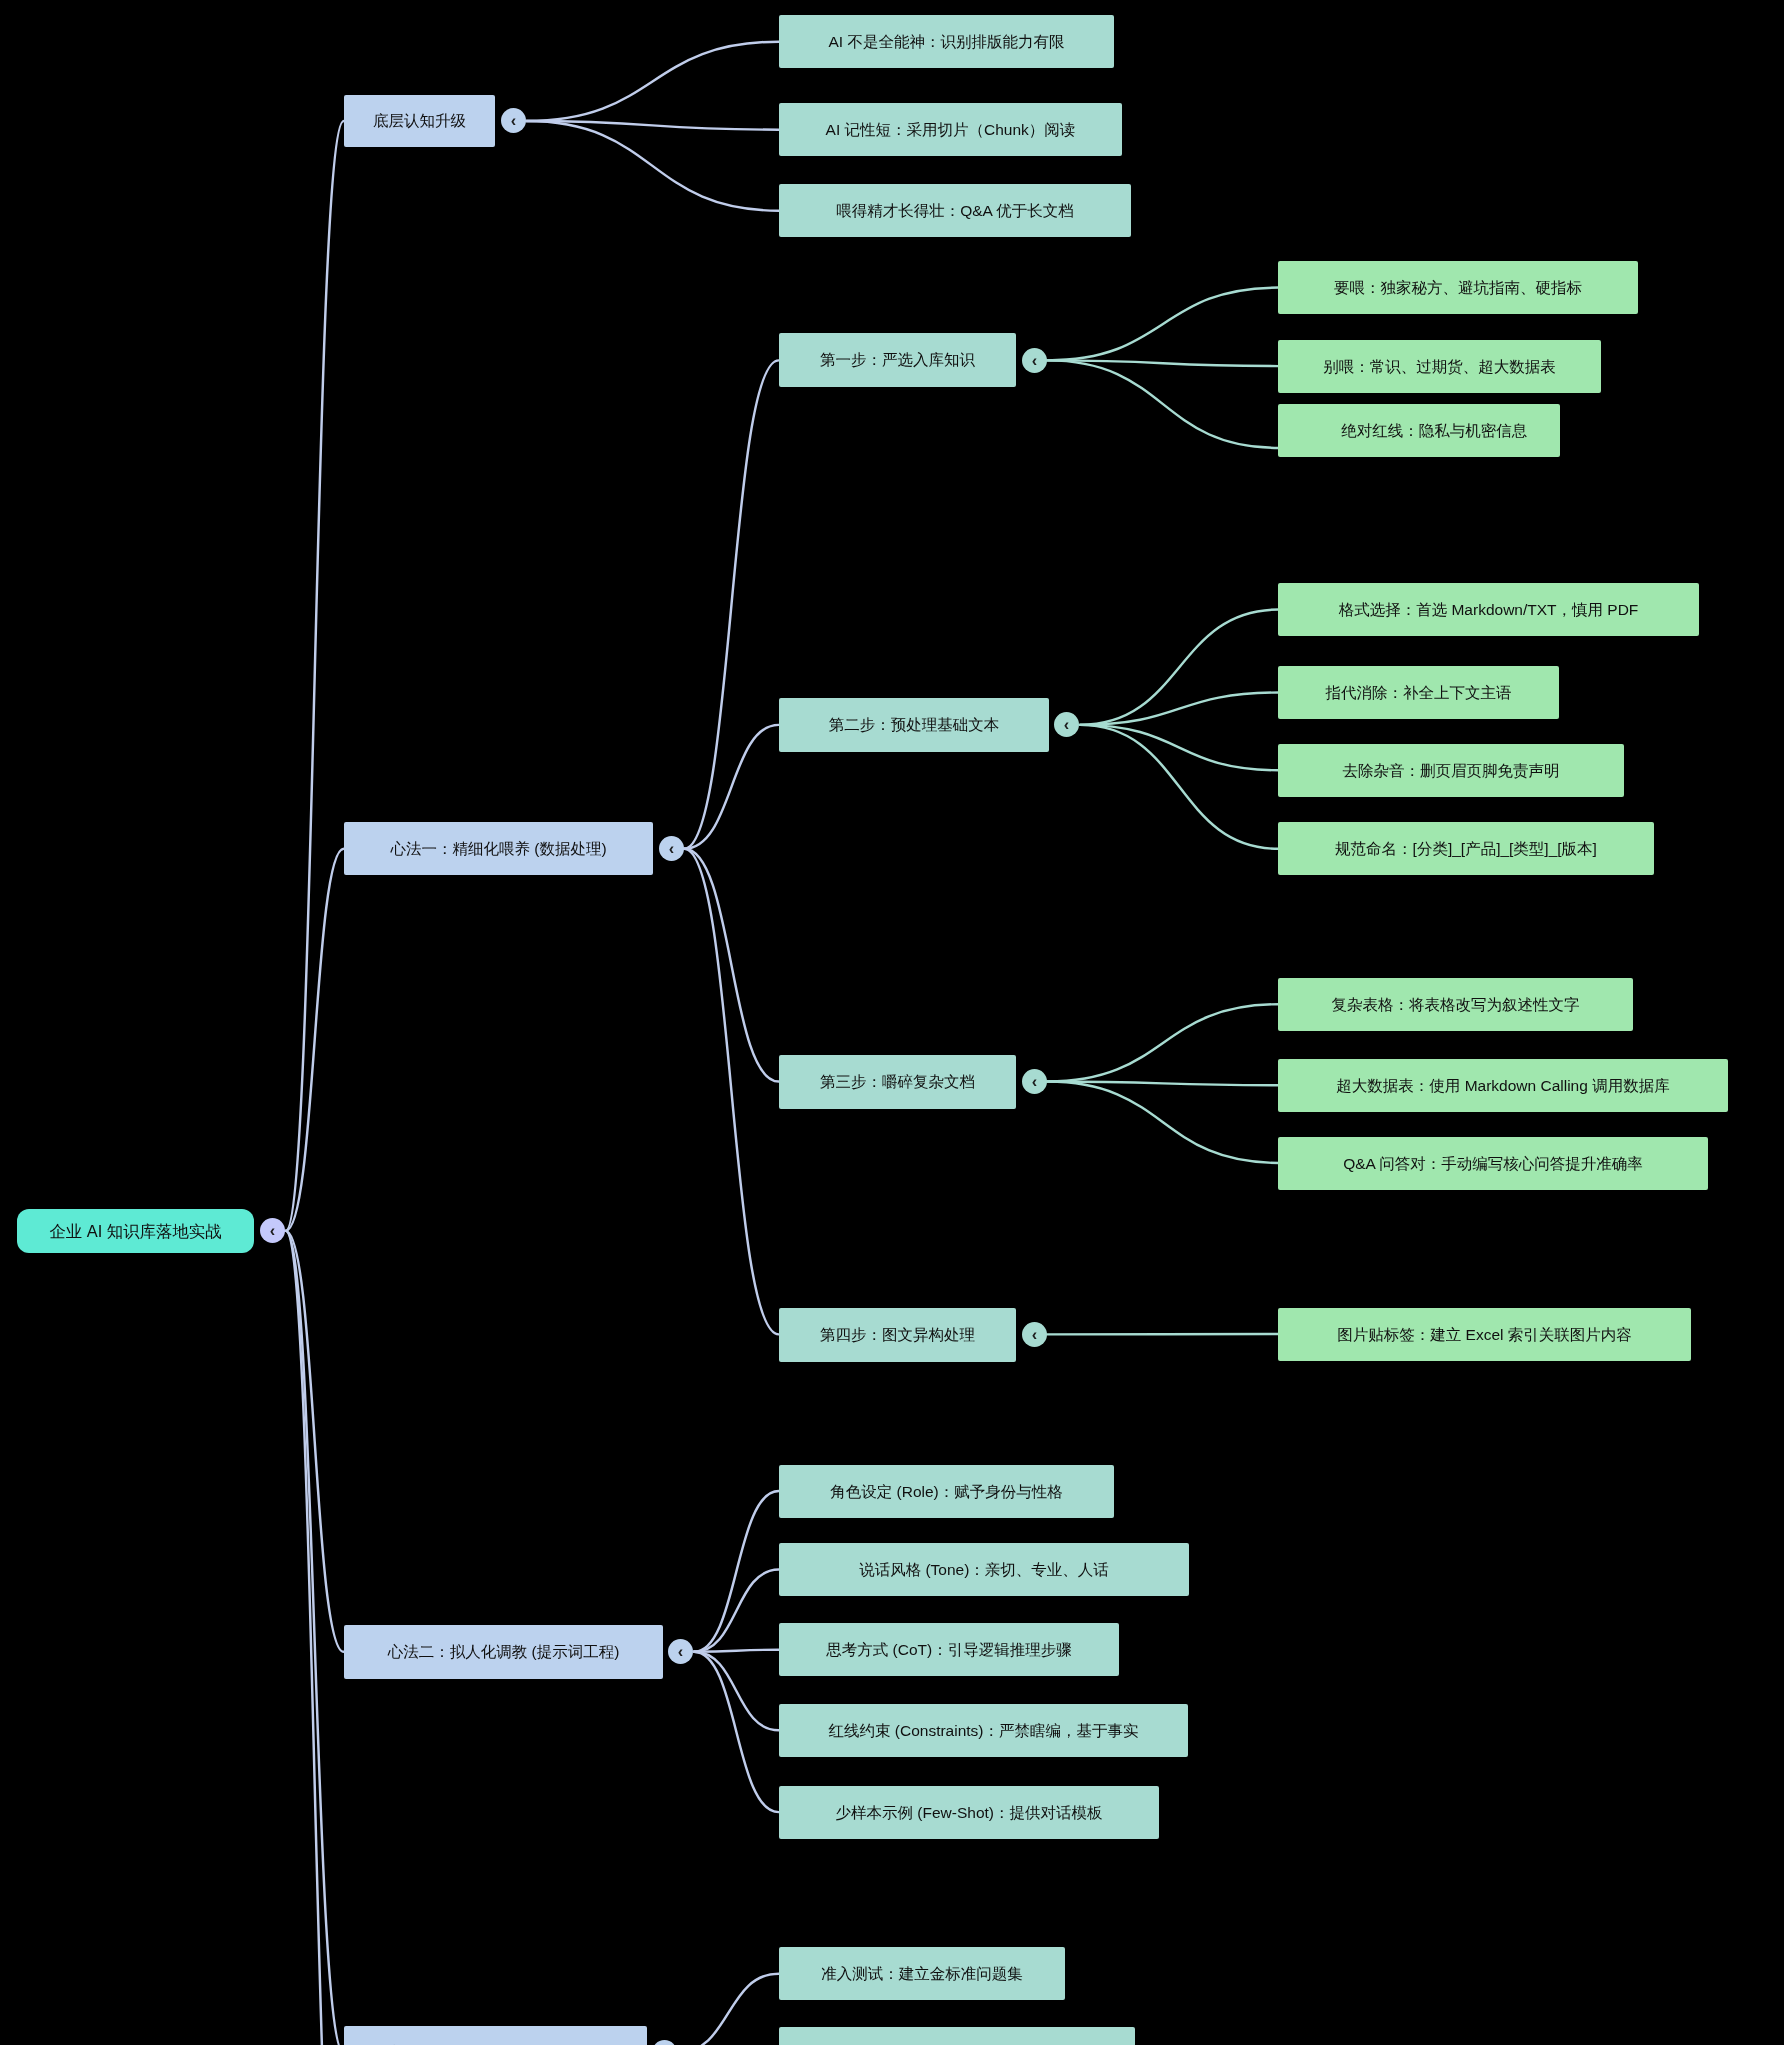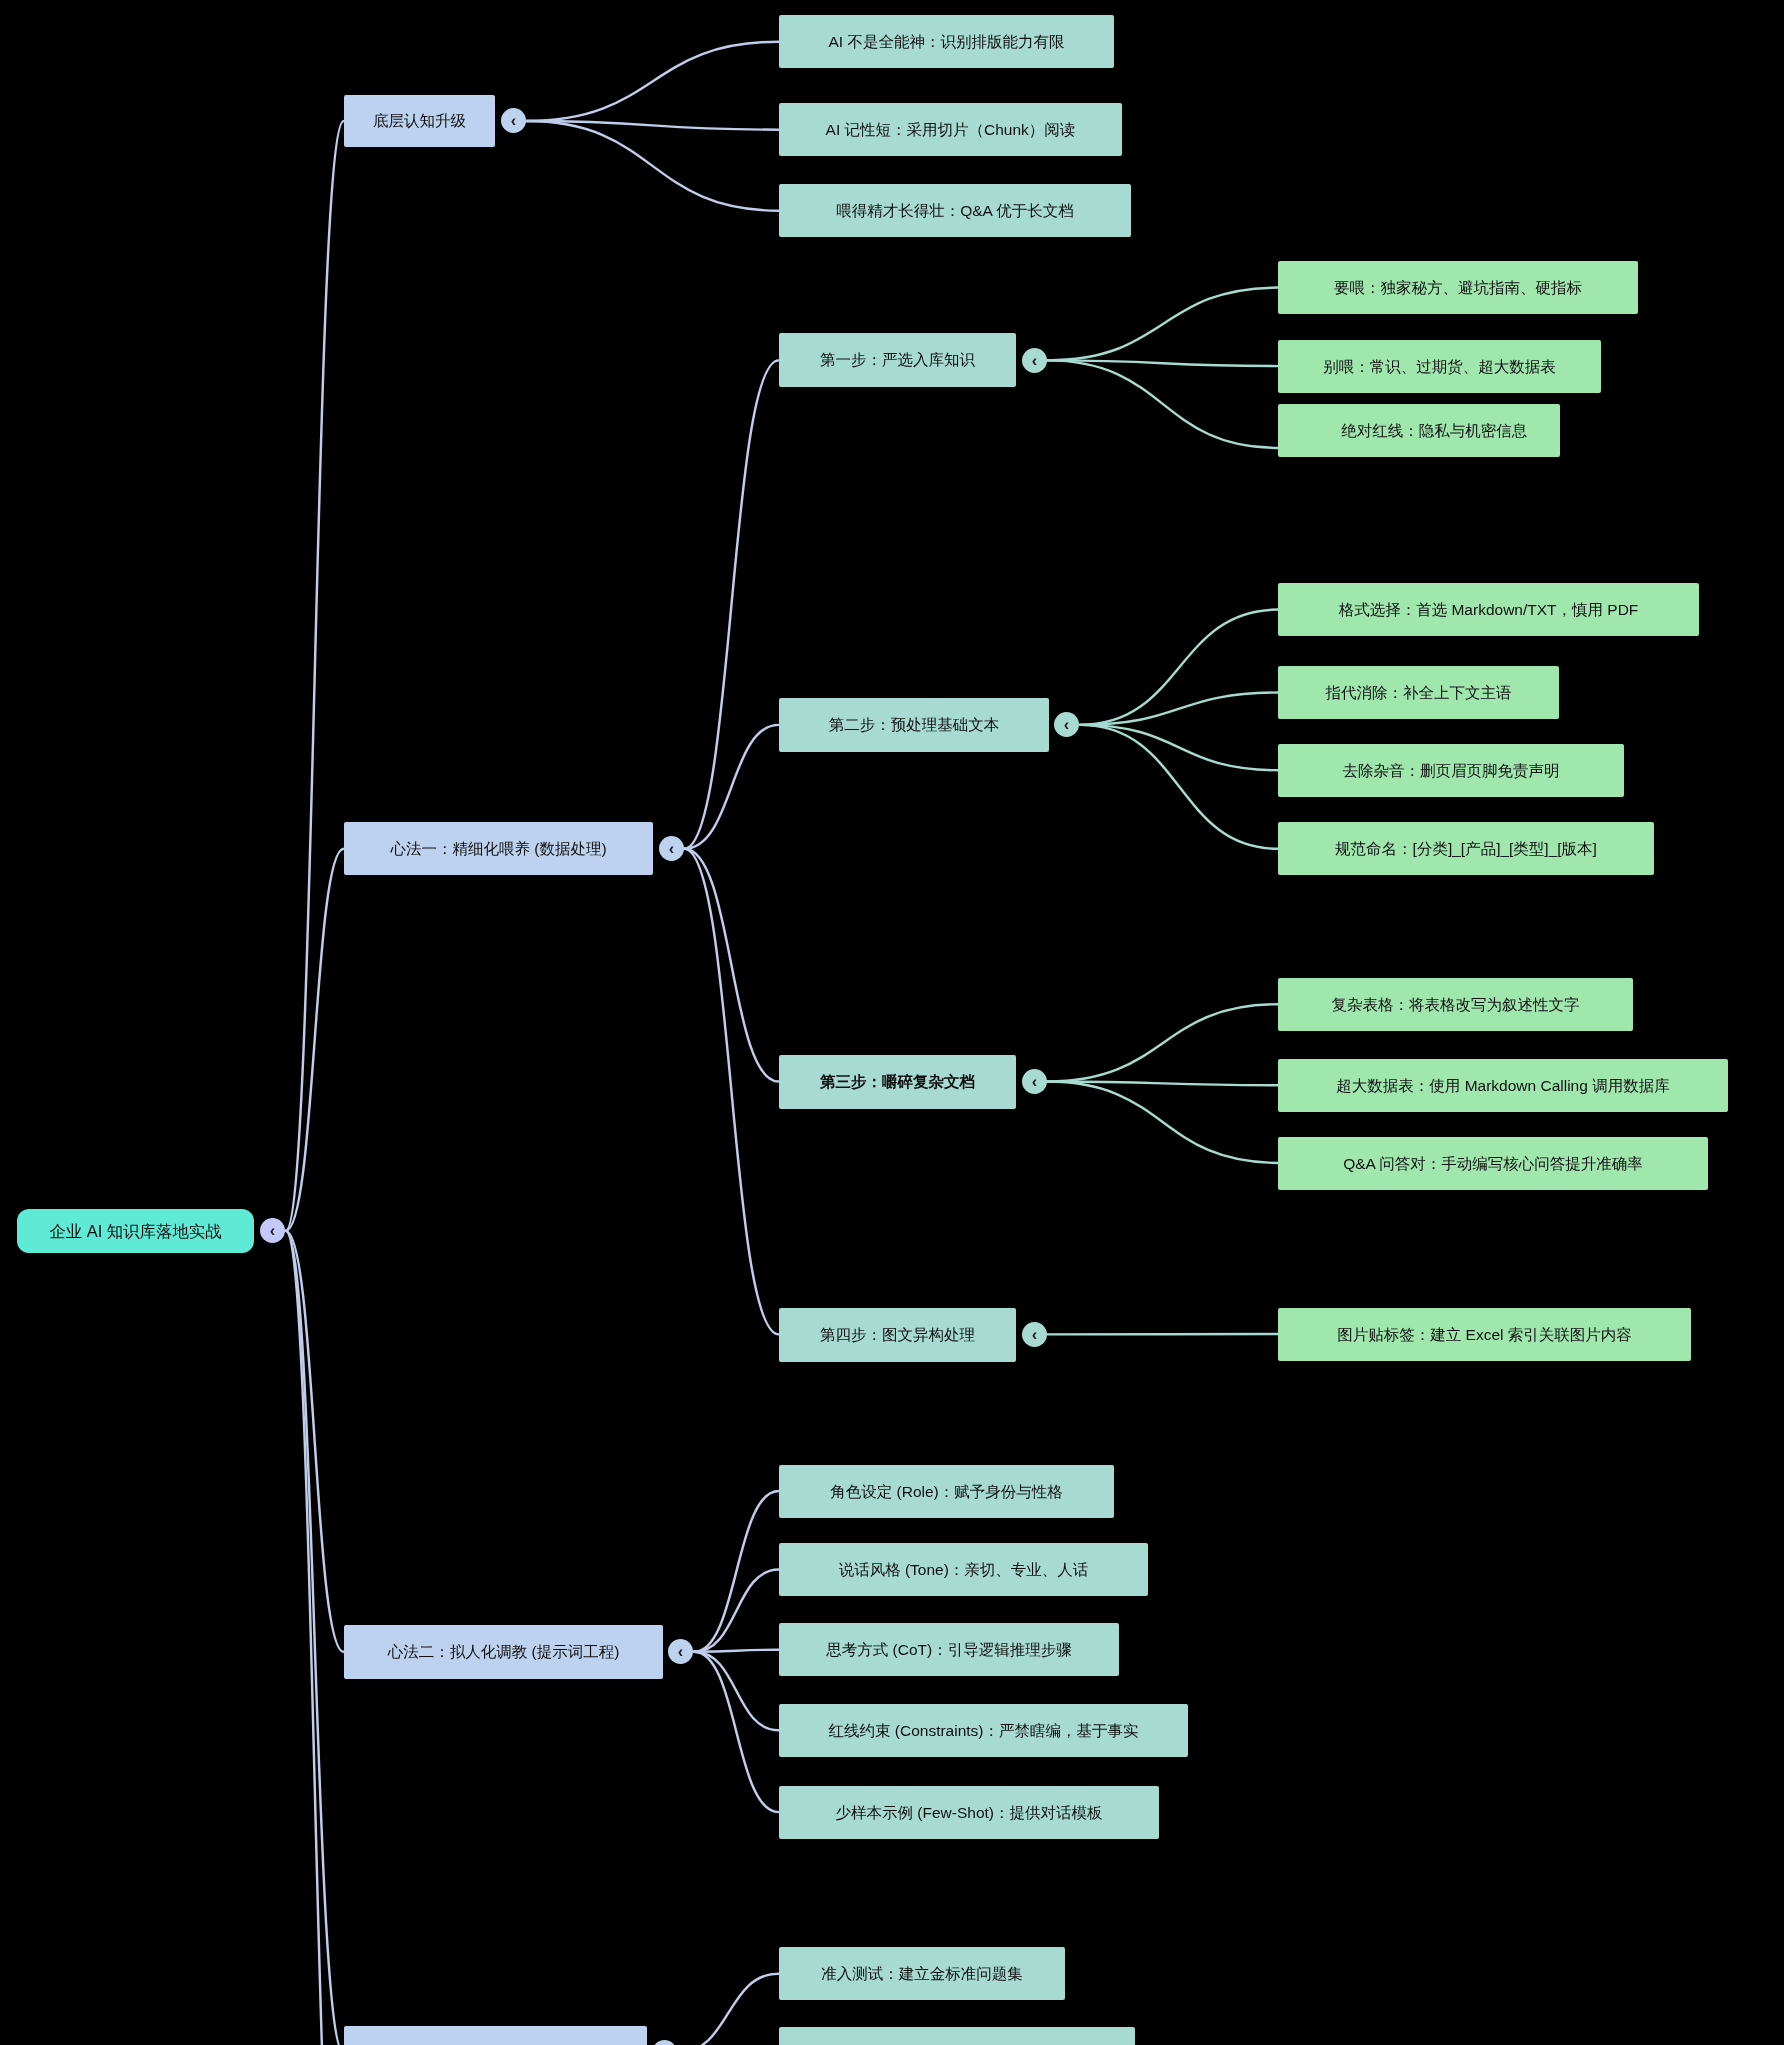--- a/index.html
+++ b/index.html
@@ -134,21 +134,21 @@
       </div>
       <div class="node l4" style="left: 1278px; top: 666px; width: 281px; height: 53px;">
         <span>指代消除：补全上下文主语</span>
       </div>
       <div class="node l4" style="left: 1278px; top: 744px; width: 346px; height: 53px;">
         <span>去除杂音：删页眉页脚免责声明</span>
       </div>
       <div class="node l4" style="left: 1278px; top: 822px; width: 376px; height: 53px;">
         <span>规范命名：[分类]_[产品]_[类型]_[版本]</span>
       </div>
-      <div class="node l3" style="left: 779px; top: 1055px; width: 237px; height: 54px; font-weight: bold;">
+      <div class="node l3" style="left: 779px; top: 1055px; width: 237px; height: 54px;">
         <span>第三步：嚼碎复杂文档</span>
       </div>
       <div class="toggle t-green" style="width: 25px; height: 25px; left: 1022px; top: 1069px;">
         <span>‹</span>
       </div>
       <div class="node l4" style="left: 1278px; top: 978px; width: 355px; height: 53px;">
         <span>复杂表格：将表格改写为叙述性文字</span>
       </div>
       <div class="node l4" style="left: 1278px; top: 1059px; width: 450px; height: 53px;">
         <span>超大数据表：使用 Markdown Calling 调用数据库</span>
@@ -167,21 +167,21 @@
       </div>
       <div class="node l2" style="left: 344px; top: 1625px; width: 319px; height: 54px;">
         <span>心法二：拟人化调教 (提示词工程)</span>
       </div>
       <div class="toggle t-blue" style="width: 25px; height: 25px; left: 668px; top: 1639px;">
         <span>‹</span>
       </div>
       <div class="node l3" style="left: 779px; top: 1465px; width: 335px; height: 53px;">
         <span>角色设定 (Role)：赋予身份与性格</span>
       </div>
-      <div class="node l3" style="left: 779px; top: 1543px; width: 369px; height: 53px;">
+      <div class="node l3" style="left: 779px; top: 1543px; width: 410px; height: 53px;">
         <span>说话风格 (Tone)：亲切、专业、人话</span>
       </div>
       <div class="node l3" style="left: 779px; top: 1623px; width: 340px; height: 53px;">
         <span>思考方式 (CoT)：引导逻辑推理步骤</span>
       </div>
       <div class="node l3" style="left: 779px; top: 1704px; width: 409px; height: 53px;">
         <span>红线约束 (Constraints)：严禁瞎编，基于事实</span>
       </div>
       <div class="node l3" style="left: 779px; top: 1786px; width: 380px; height: 53px;">
         <span>少样本示例 (Few-Shot)：提供对话模板</span>

